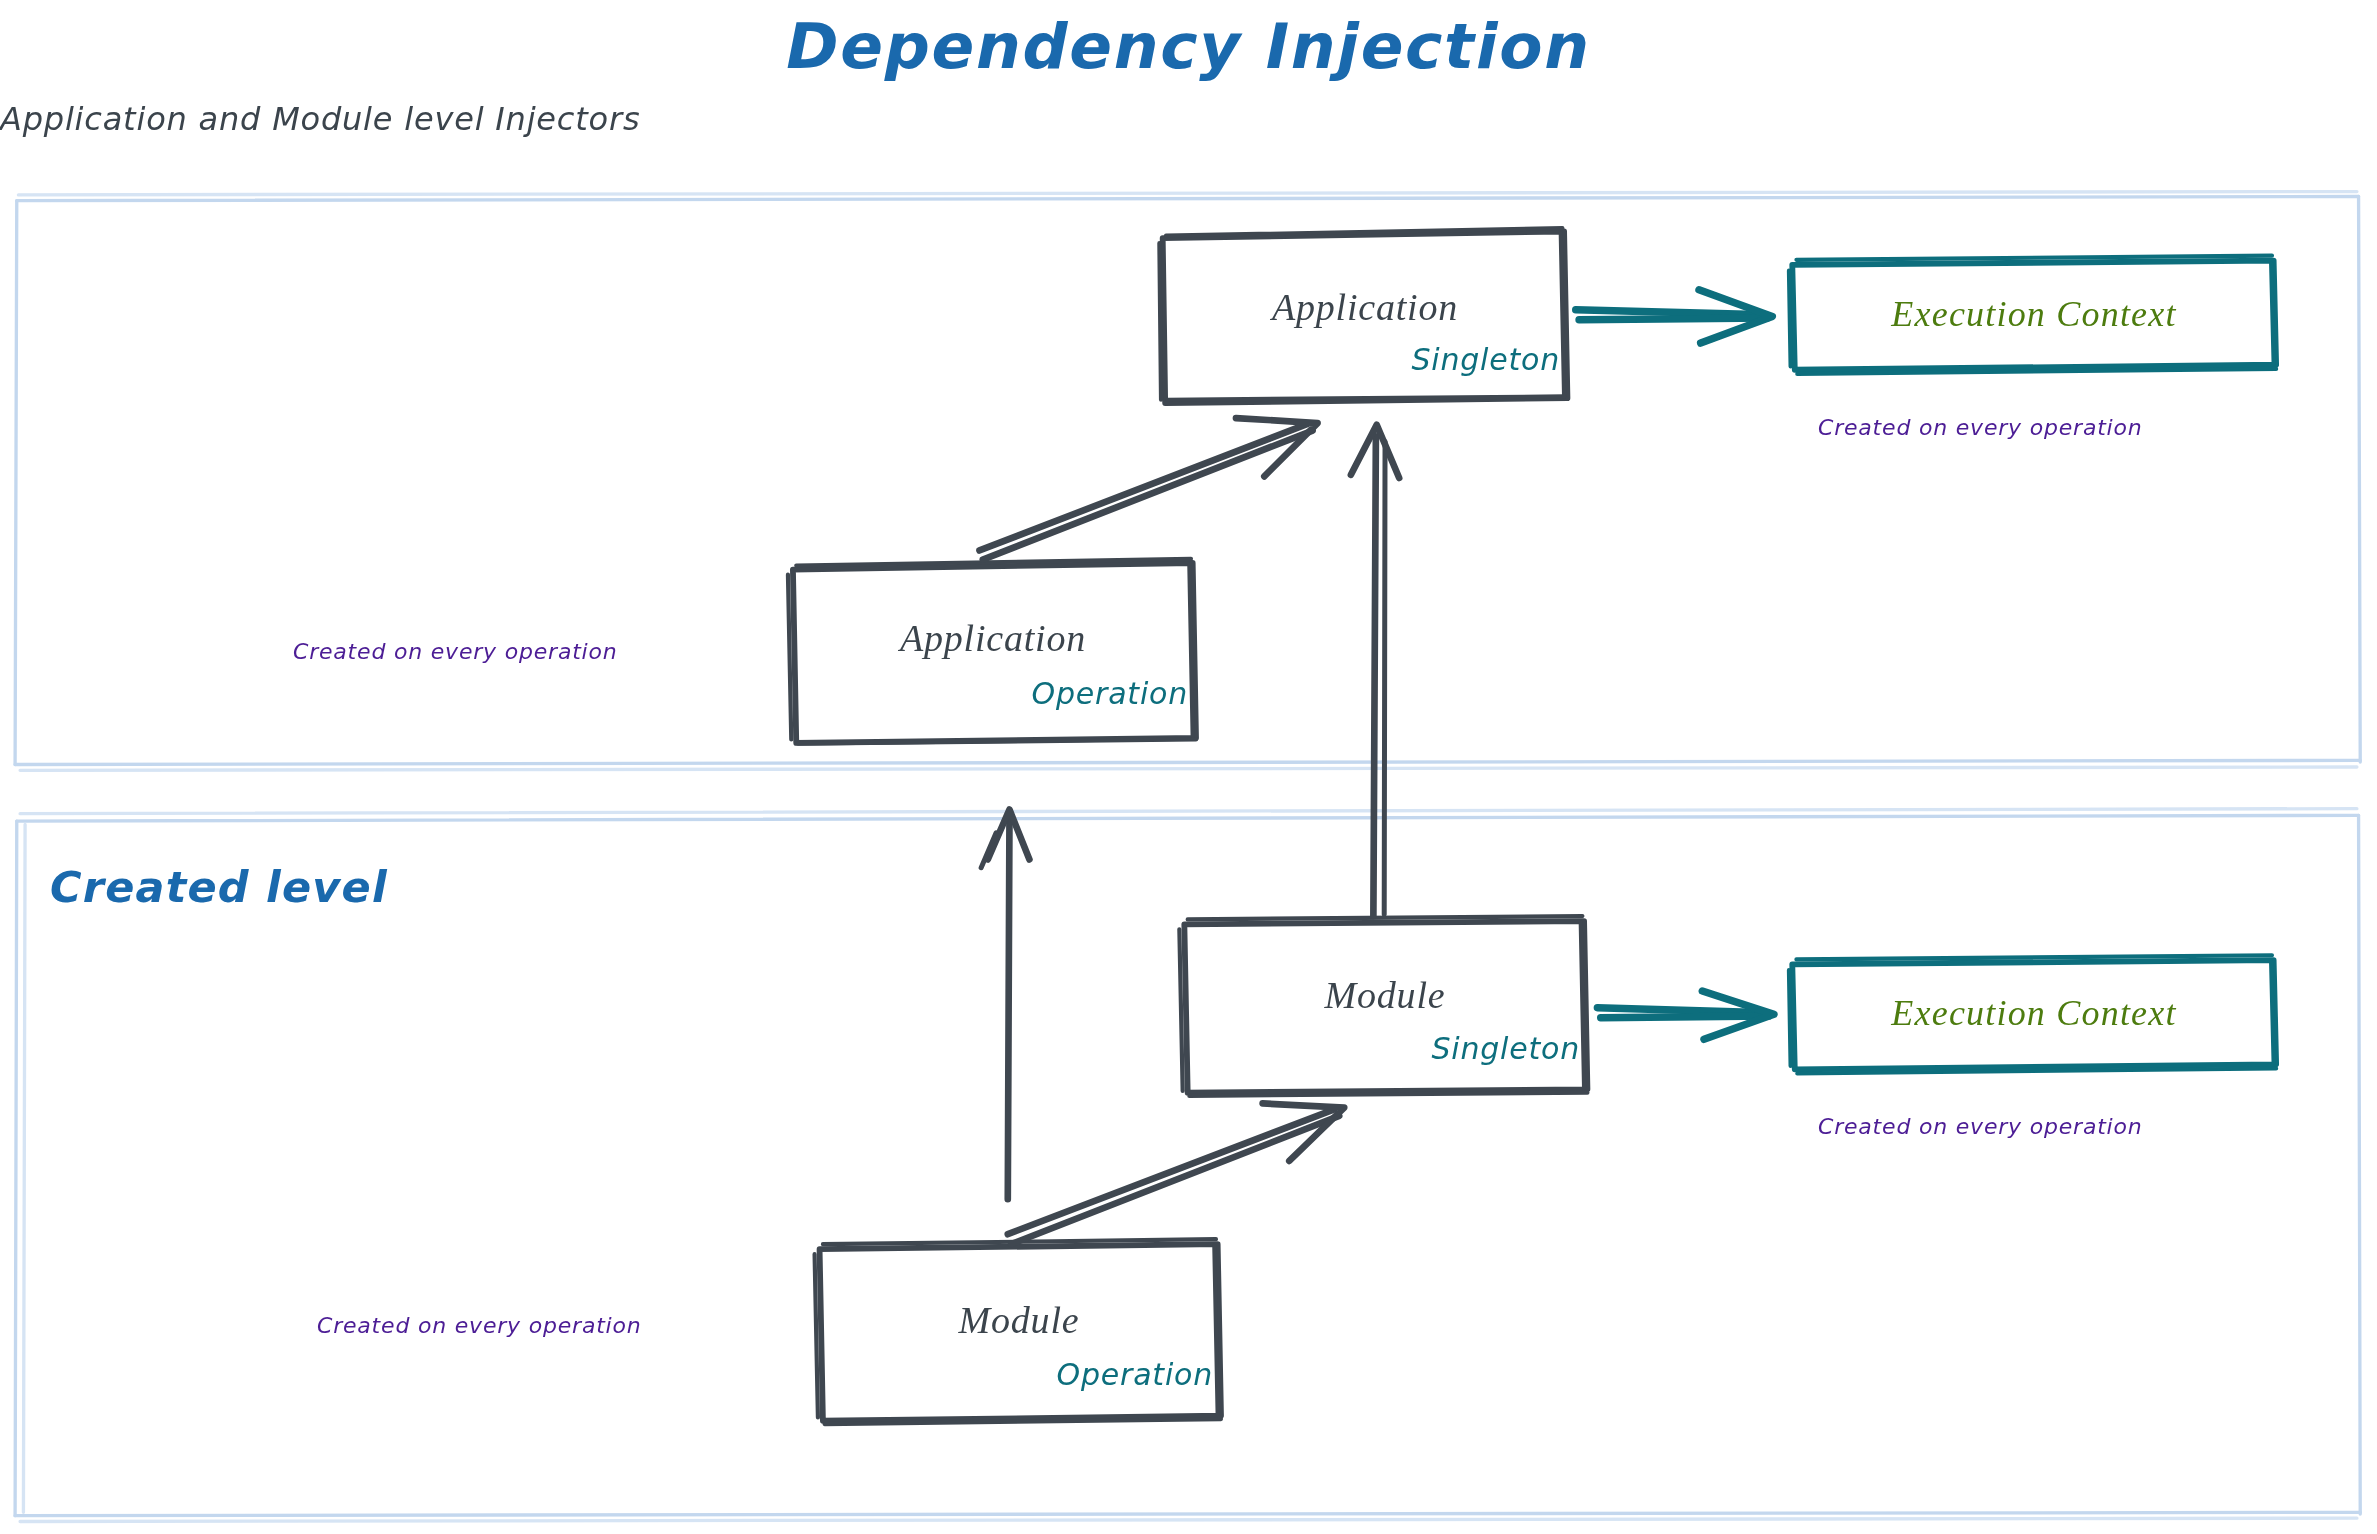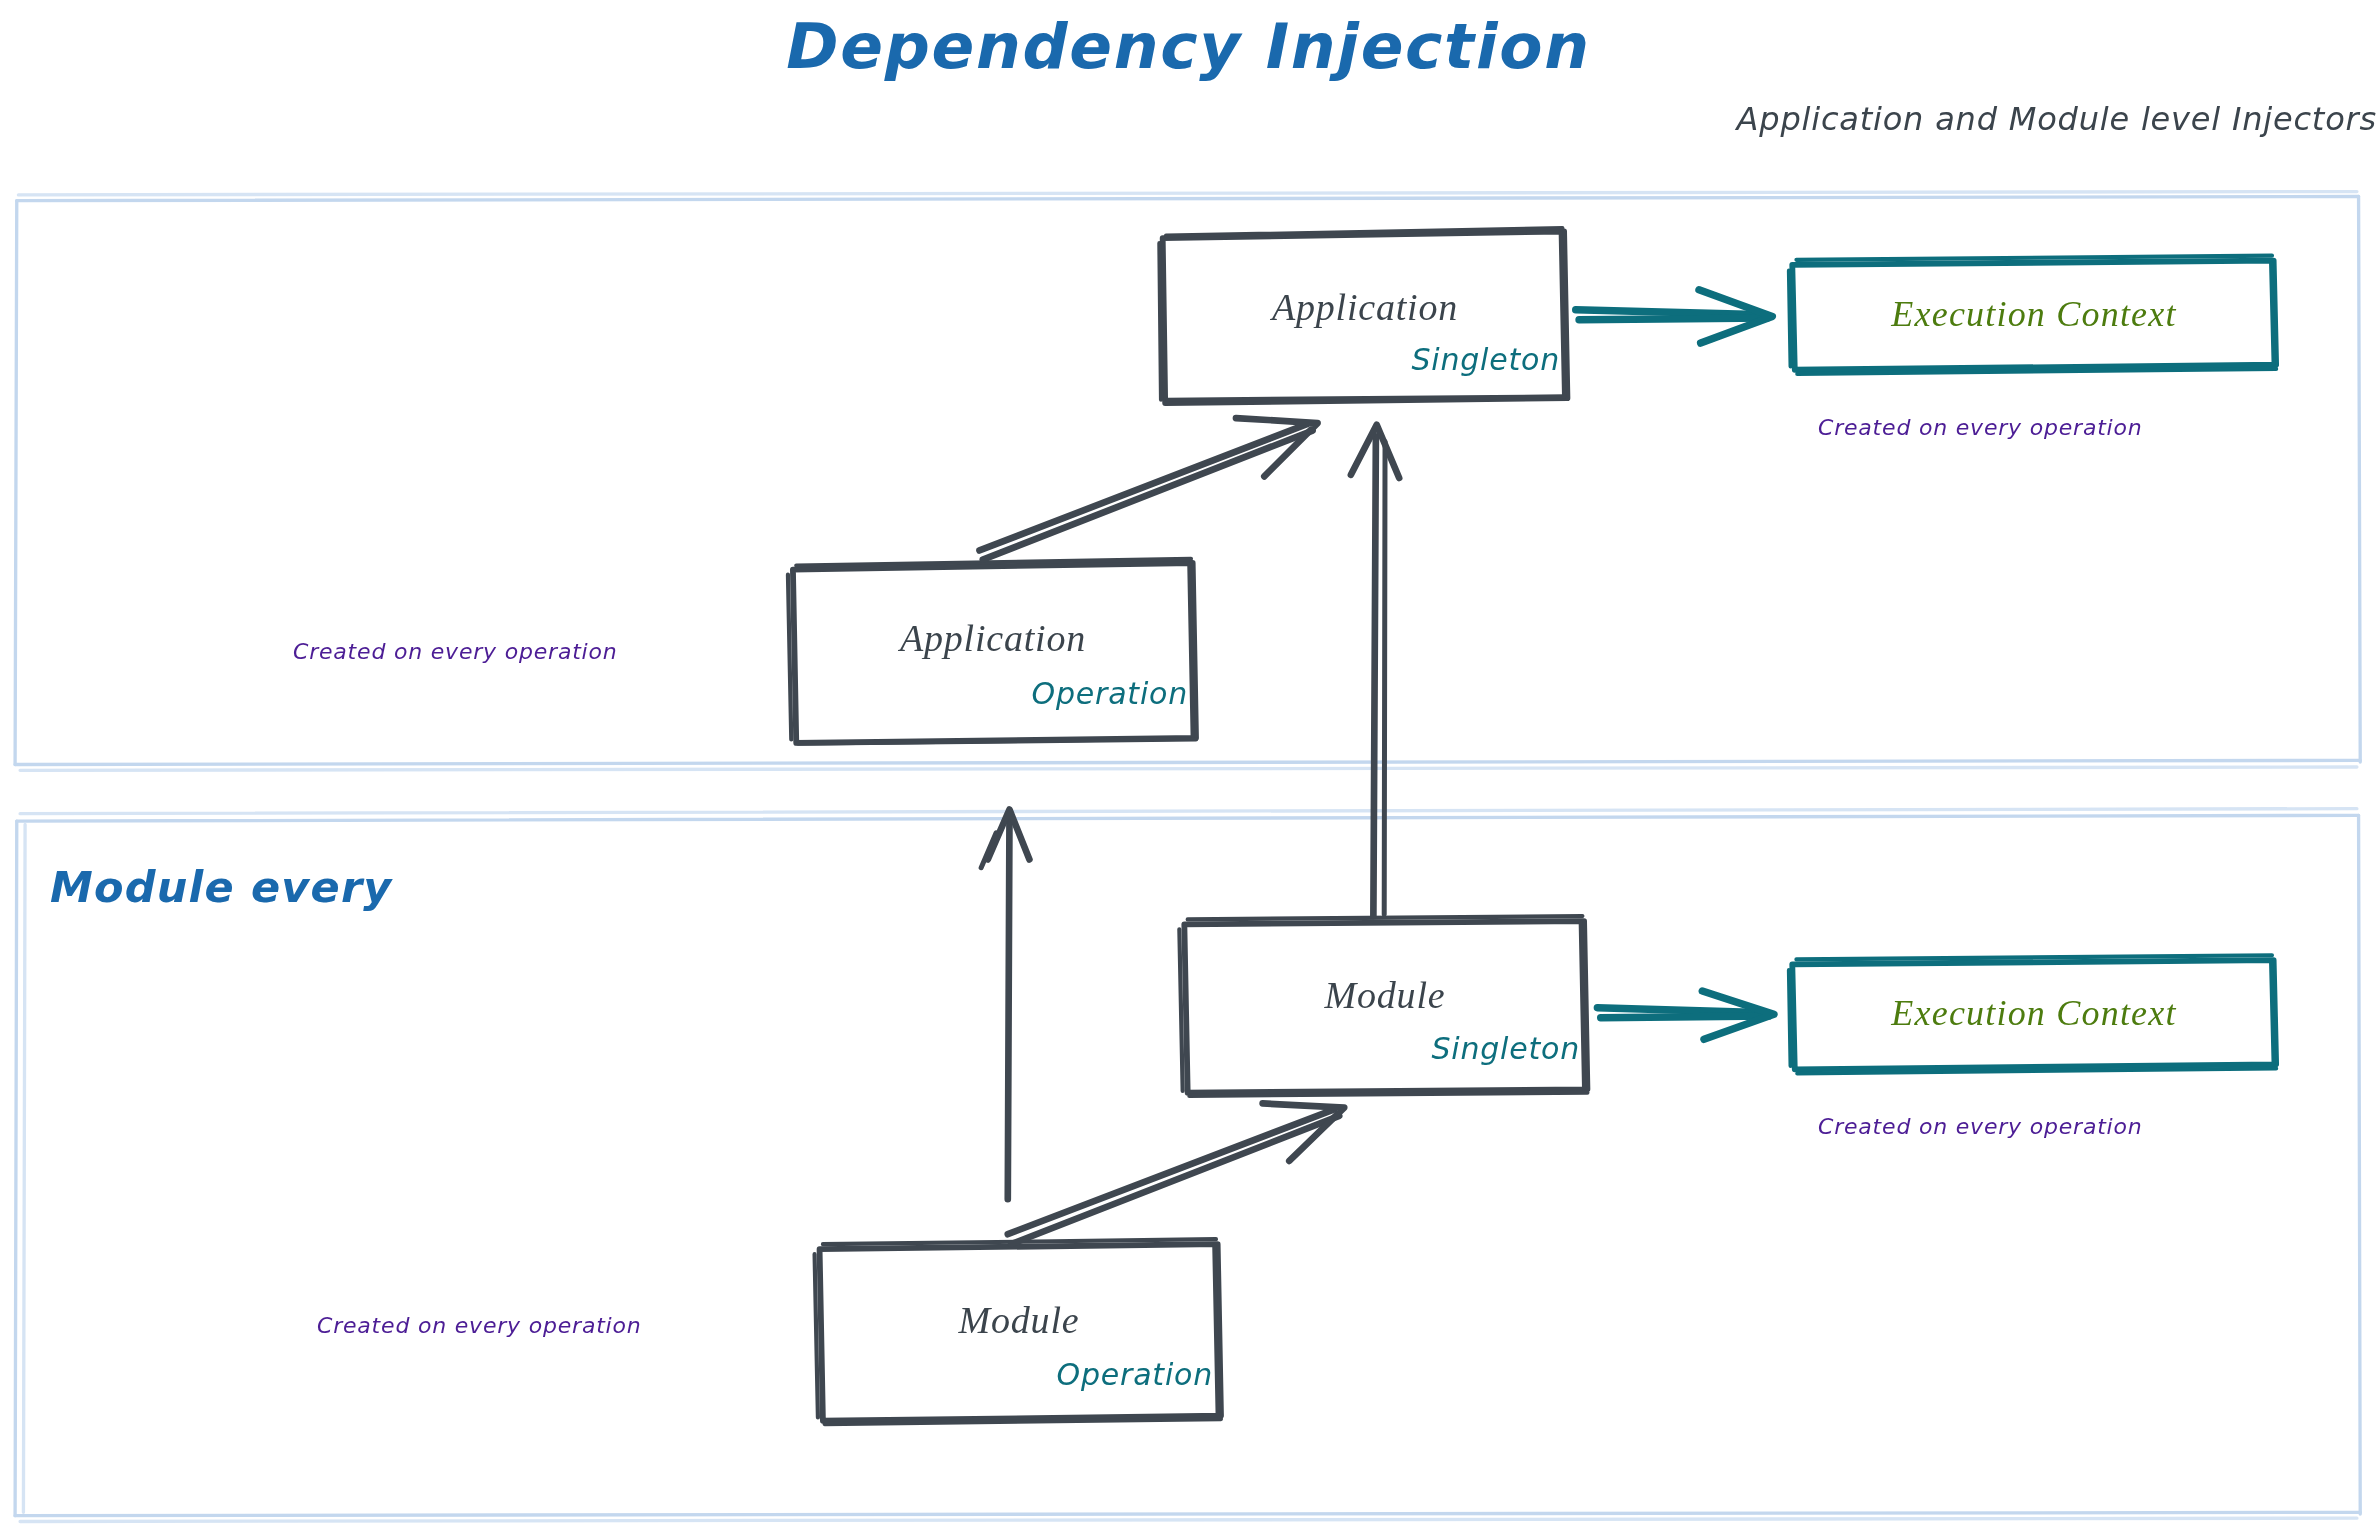--- a/index.html
+++ b/index.html
@@ -13,21 +13,21 @@
 
   
   .txt{position:absolute;white-space:nowrap;line-height:1;}
 
   #title{
     left:0;right:0;top:15px;text-align:center;
     color:#1a69ad;font-size:63px;font-weight:700;letter-spacing:1.7px;
     font-family:"DejaVu Sans", sans-serif;font-style:italic;
   }
   #subtitle{
-    left:0;right:0;top:103px;text-align:right;
+    left:0;right:0;top:103px;text-align:left;
     color:#3b444c;font-size:32px;letter-spacing:0.8px;font-style:italic;
   }
 
   .level-label{
     color:#1a69ad;font-size:43px;font-style:italic;font-weight:600;letter-spacing:1.2px;
   }
 
   
   .node{position:absolute;box-sizing:border-box;background:#ffffff;}
   .node .name{
@@ -166,21 +166,21 @@
       <path class="garr-thin" d="M1178 1042 L1196 1000"></path>
     </g>
 
     <g>
       <path class="garr" d="M1210 1482 L1602 1332"></path>
       <path class="garr" d="M1214 1494 L1608 1340"></path>
       <path class="garr" d="M1516 1325 L1614 1330 L1548 1394"></path>
     </g>
   </svg>
 
-  <div class="txt level-label" style="left:50px;top:866px;">Module every</div>
+  <div class="txt level-label" style="left:50px;top:866px;">Created level</div>
 
   <div class="node" style="left:1160px;top:232px;width:410px;height:173px;background:transparent;">
     <div class="name" style="top:53px;">Application</div>
     <div class="scope" style="top:110px;">Singleton</div>
   </div>
 
   <div class="node ctx" style="left:1789px;top:256px;width:490px;height:118px;background:transparent;">
     <div class="name" style="top:37px;">Execution Context</div>
   </div>
 

